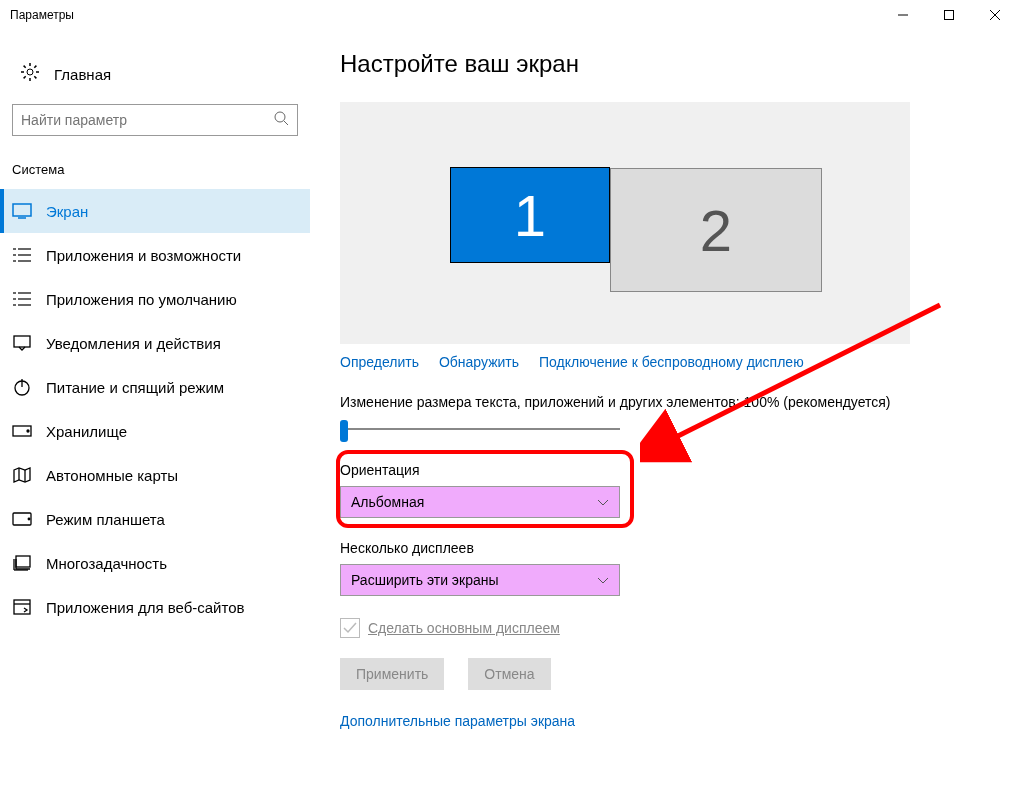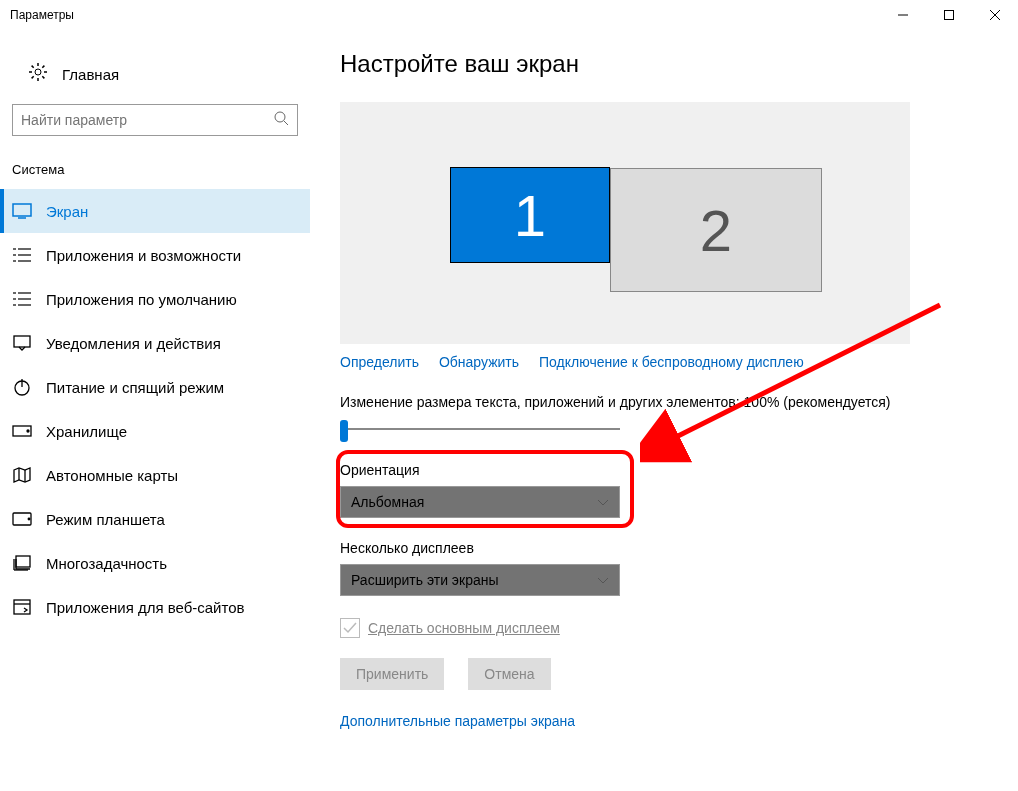--- a/index.html
+++ b/index.html
@@ -9,21 +9,21 @@
     .titlebar { height: 30px; display: flex; align-items: center; padding-left: 10px; gap: 10px; }
     .titlebar-text { font-size: 12px; color: #000; }
     .titlebar-controls { margin-left: auto; display: flex; }
     .titlebar-btn { width: 46px; height: 30px; display: flex; align-items: center; justify-content: center; }
     .titlebar-btn svg { stroke: #000; fill: none; }
     
     .container { display: flex; height: calc(100% - 30px); }
     
     
     .sidebar { width: 310px; padding-top: 24px; }
-    .home-row { display: flex; align-items: center; padding: 8px 28px; margin-bottom: 10px; }
+    .home-row { display: flex; align-items: center; padding: 8px 20px; margin-bottom: 10px; }
     .home-row .gear { margin-right: 14px; }
     .home-row .label { font-size: 15px; color: #000; }
     .search-box { margin: 0 12px 18px 12px; border: 1px solid #999; height: 32px; display: flex; align-items: center; padding: 0 8px; }
     .search-box input { flex: 1; border: none; outline: none; font-size: 14px; background: transparent; color: #666; }
     .search-box .search-ic { color: #666; }
     .section-label { padding: 8px 12px; font-size: 13px; color: #000; margin-bottom: 4px; }
     .nav-item { display: flex; align-items: center; padding: 12px 12px; font-size: 15px; color: #000; }
     .nav-item.selected { background: #d9ecf7; position: relative; }
     .nav-item.selected::before { content: ''; position: absolute; left: 0; top: 0; bottom: 0; width: 4px; background: #0078d7; }
     .nav-item.selected .label { color: #0078d7; }
@@ -38,21 +38,21 @@
     .monitor { position: absolute; display: flex; align-items: center; justify-content: center; font-size: 58px; font-weight: 300; }
     .monitor-1 { left: 110px; top: 65px; width: 160px; height: 96px; background: #0078d7; color: #fff; border: 1px solid #000; z-index: 2; }
     .monitor-2 { left: 270px; top: 66px; width: 212px; height: 124px; background: #dcdcdc; color: #555; border: 1px solid #888; z-index: 1; }
     .preview-links { display: flex; gap: 20px; font-size: 14px; margin-bottom: 24px; }
     .preview-links a { color: #0067c0; text-decoration: none; }
     .scale-label { font-size: 14px; margin-bottom: 10px; }
     .slider-row { position: relative; width: 280px; height: 18px; margin-bottom: 24px; }
     .slider-track { position: absolute; left: 0; right: 0; top: 8px; height: 2px; background: #888; }
     .slider-thumb { position: absolute; left: 0; top: 0; width: 8px; height: 22px; background: #0078d7; border-radius: 3px; }
     .field-label { font-size: 14px; margin-bottom: 8px; }
-    .combo { width: 280px; height: 32px; border: 1px solid #999; display: flex; align-items: center; padding: 8px 10px; font-size: 14px; margin-bottom: 22px; background: #737373; }
+    .combo { width: 280px; height: 32px; border: 1px solid #999; display: flex; align-items: center; padding: 8px 10px; font-size: 14px; margin-bottom: 22px; background: #f0abfc; }
     .combo .chev { margin-left: auto; }
     .checkbox-row { display: flex; align-items: center; margin-bottom: 20px; color: #888; font-size: 14px; text-decoration: underline; }
     .checkbox-row .box { width: 20px; height: 20px; border: 1px solid #bbb; margin-right: 8px; display: flex; align-items: center; justify-content: center; }
     .button-row { display: flex; gap: 24px; margin-bottom: 22px; }
     .btn { padding: 8px 16px; background: #ddd; border: none; font-size: 14px; color: #888; }
     .adv-link { color: #0067c0; font-size: 14px; text-decoration: none; margin-top: 20px; }
     
     
     .highlight { position: absolute; border: 4px solid #FF0000; border-radius: 12px; pointer-events: none; z-index: 10; }
     .arrow { position: absolute; z-index: 11; pointer-events: none; }

